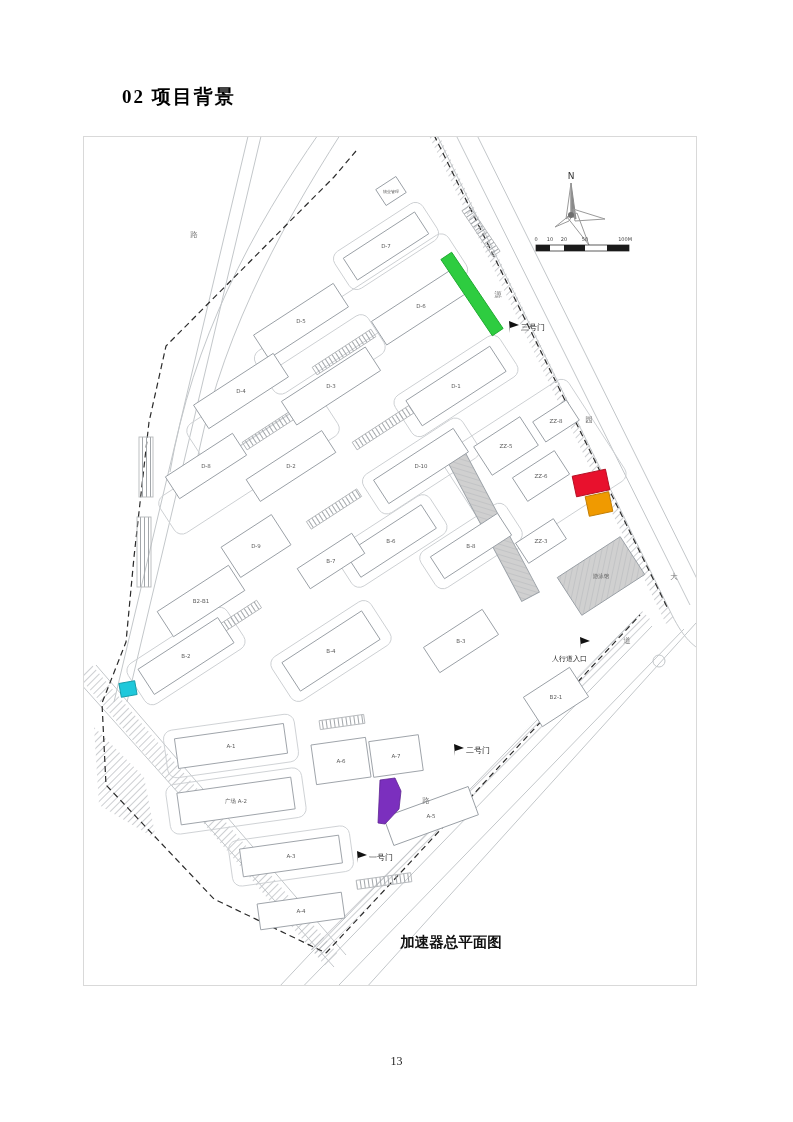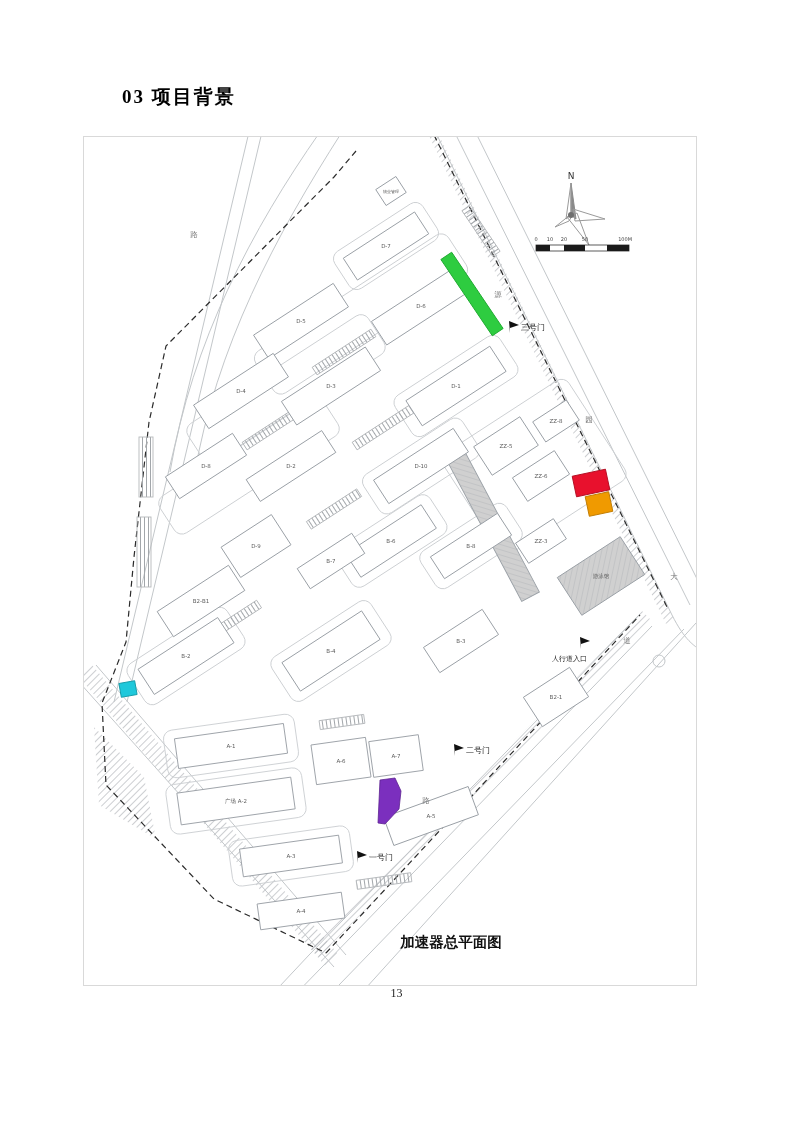--- a/index.html
+++ b/index.html
@@ -10,29 +10,29 @@
   .page-title{
     position:absolute;left:122px;top:84px;font-size:19px;font-weight:bold;
     letter-spacing:2px;color:#000;
   }
   .map-box{
     position:absolute;left:83px;top:136px;width:612px;height:848px;
     border:1px solid #d9d9d9;background:#fff;
   }
   .map-box svg{display:block;}
   .page-number{
-    position:absolute;top:986px;left:0;width:100%;text-align:center;
+    position:absolute;top:1054px;left:0;width:100%;text-align:center;
     font-size:12px;color:#222;
   }
   text{font-family:"DejaVu Sans",sans-serif;}
 </style>
 </head>
 <body>
 
-<div class="page-title">03  项目背景</div>
+<div class="page-title">02  项目背景</div>
 
 <div class="map-box">
   <svg id="site-plan" width="612" height="848" viewBox="0 0 612 848">
     <defs>
       <pattern id="hatch" width="5" height="5" patternUnits="userSpaceOnUse" patternTransform="rotate(45)">
         <line x1="0" y1="0" x2="0" y2="5" stroke="#a9adb1" stroke-width="1.2"></line>
       </pattern>
       <pattern id="stall" width="4" height="12" patternUnits="userSpaceOnUse">
         <line x1="0.5" y1="0" x2="0.5" y2="12" stroke="#a2a6aa" stroke-width="1"></line>
       </pattern>

